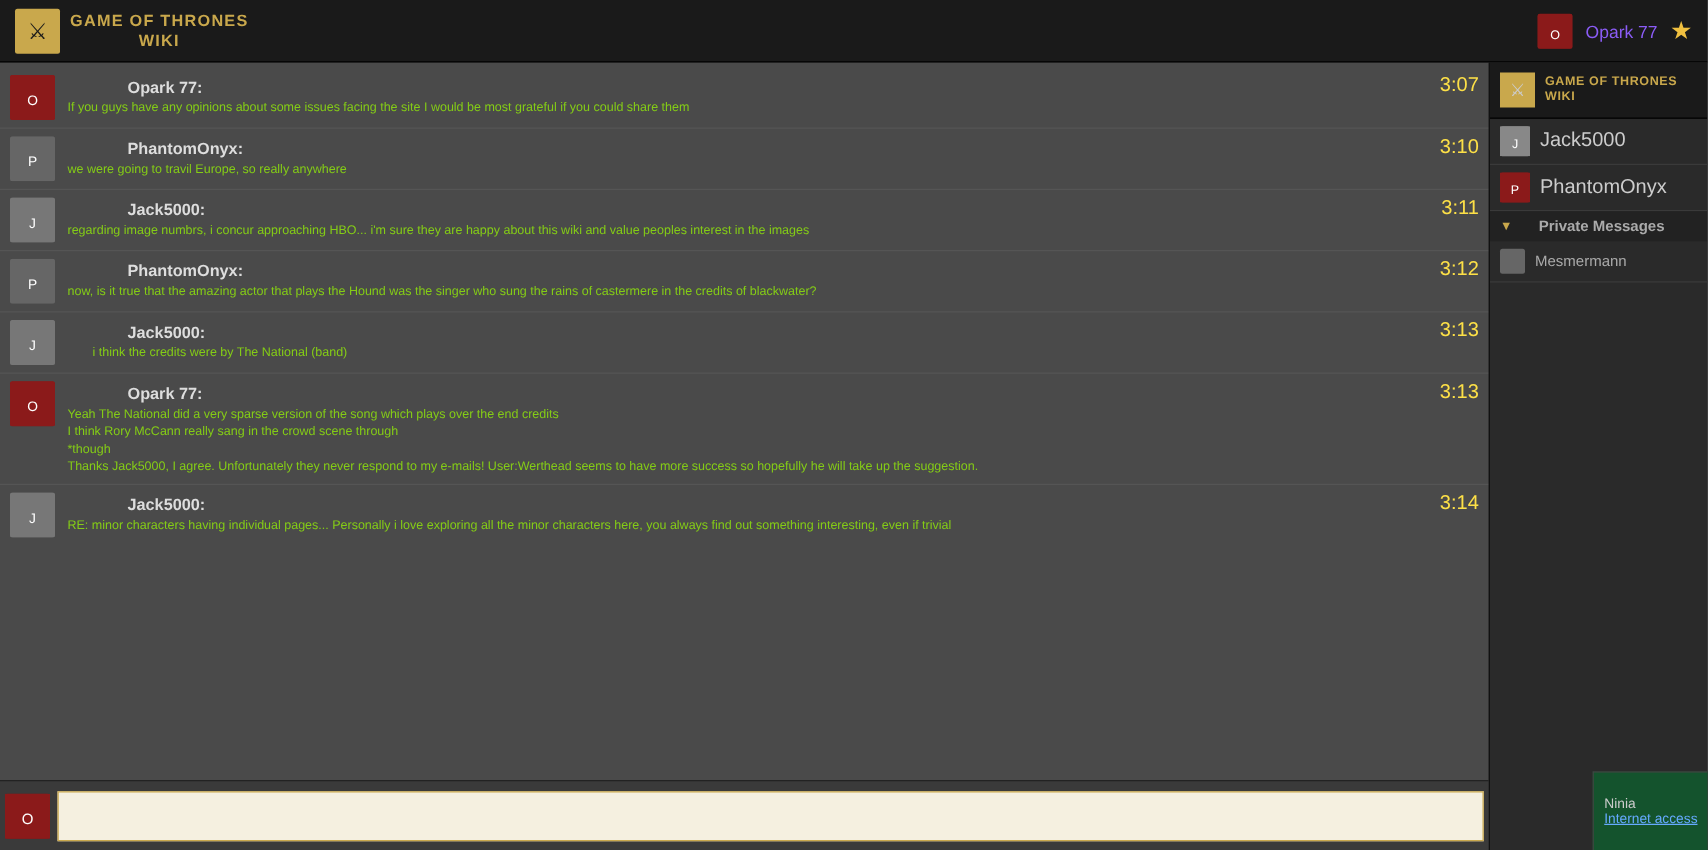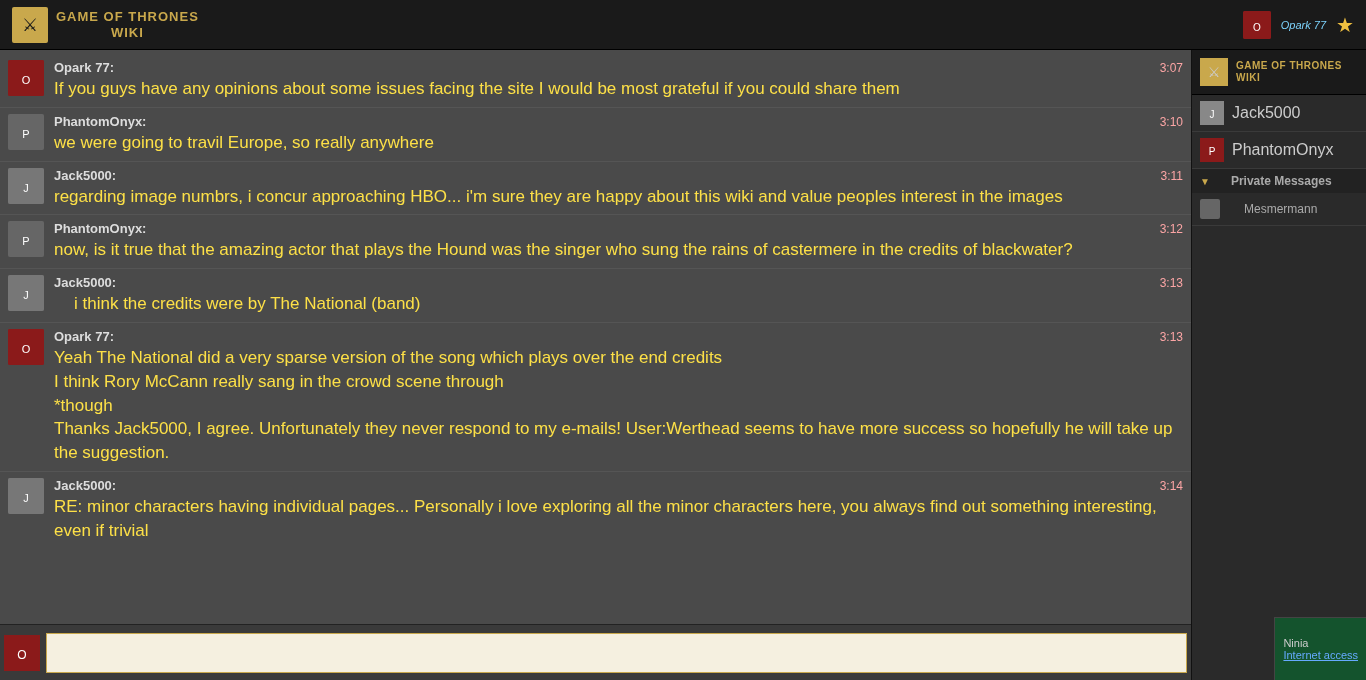--- a/index.html
+++ b/index.html
@@ -57,23 +57,22 @@
     #user-avatar-top {
       width: 28px;
       height: 28px;
       background: #8b1a1a;
       border-radius: 2px;
       overflow: hidden;
       display: flex; align-items: center; justify-content: center;
       font-size: 10px; color: #fff;
     }
     #username-top {
-      color: #7dd3fc;
-      font-size: 11px;
-      font-style: italic;
+      color: #8b5cf6;
+      font-size: 14px;
     }
     #star-icon {
       color: #f0c040;
       font-size: 20px;
     }
 
     
     #main-area {
       display: flex;
       flex: 1;
@@ -125,36 +124,37 @@
     .avatar-phantom { background: #555; }
     .avatar-jack { background: #666; }
 
     .msg-content {
       flex: 1;
       min-width: 0;
     }
     .msg-header {
       display: flex;
       justify-content: space-between;
-      align-items: flex-end;
+      align-items: center;
       margin-bottom: 2px;
+      margin-left: 48px;
     }
     .msg-username {
       font-size: 13px;
       font-weight: bold;
       color: #ddd;
     }
     .msg-time {
-      font-size: 12px;
-      color: #fca5a5;
+      font-size: 16px;
+      color: #fde047;
       flex-shrink: 0;
     }
     .msg-text {
-      font-size: 17px;
-      color: #fde047;
+      font-size: 10px;
+      color: #84cc16;
       line-height: 1.4;
     }
 
     
     #input-area {
       background: #3a3a3a;
       padding: 6px 4px;
       display: flex;
       align-items: center;
       gap: 6px;
@@ -247,21 +247,21 @@
       font-weight: bold;
       padding-left: 17px;
     }
     .sidebar-arrow {
       color: #c9a84c;
       font-size: 10px;
     }
     .sidebar-pm-item {
       display: flex;
       align-items: center;
-      gap: 24px;
+      gap: 8px;
       padding: 6px 8px;
       border-bottom: 1px solid #3a3a3a;
       cursor: pointer;
     }
     .sidebar-pm-avatar {
       width: 20px;
       height: 20px;
       background: #666;
       border-radius: 2px;
       flex-shrink: 0;

